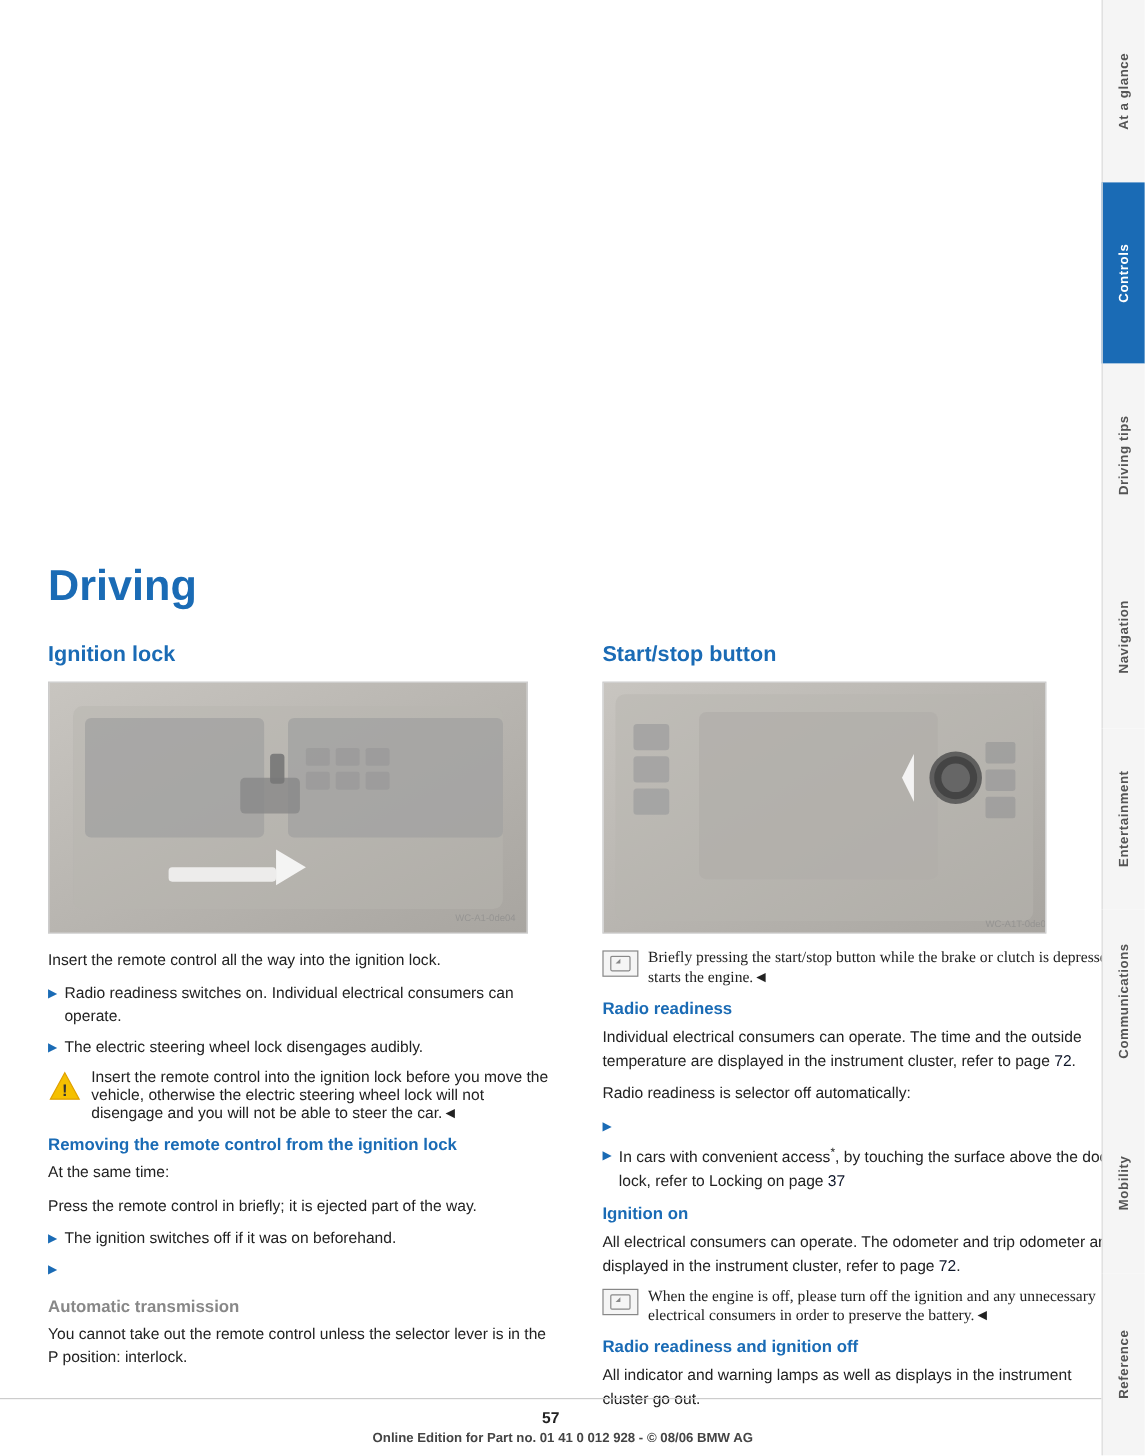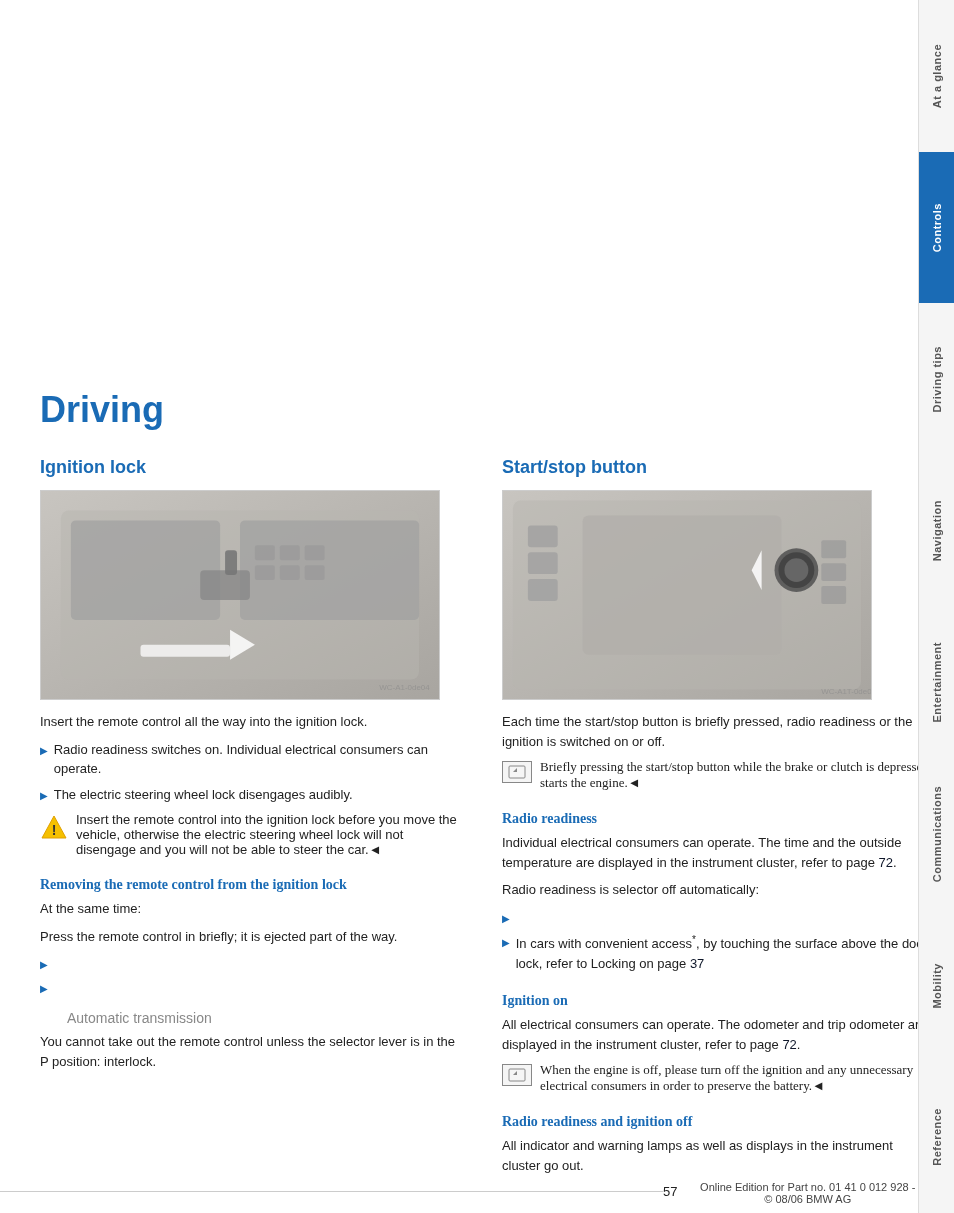--- a/index.html
+++ b/index.html
@@ -53,32 +53,30 @@
       font-size: 18px;
       font-weight: bold;
       color: #1a6bb5;
       margin-bottom: 12px;
     }
 
     .subsection-title {
       font-size: 14px;
       font-weight: bold;
       color: #1a6bb5;
-      margin-top: 20px;
+      margin-top: 10px;
       margin-bottom: 6px;
-      font-family: Liberation Serif, serif;
     }
 
     .subsection-title-gray {
       font-size: 14px;
-      font-weight: normal;
+      font-weight: bold;
       color: #888;
       margin-top: 14px;
       margin-bottom: 6px;
-      margin-left: 27px;
     }
 
     .image-placeholder {
       width: 400px;
       height: 210px;
       background: #e8e8e8;
       border: 1px solid #ccc;
       margin-bottom: 12px;
       display: flex;
       align-items: center;
@@ -216,23 +214,24 @@
       color: #555;
     }
 
     
     .page-footer {
       position: absolute;
       bottom: 0;
       left: 0;
       right: 36px;
       display: flex;
-      flex-direction: row;
+      flex-direction: column;
       align-items: center;
       padding-bottom: 8px;
+      font-weight: bold;
     }
 
     .page-number {
       font-size: 13px;
       color: #222;
       margin-bottom: 4px;
     }
 
     .footer-text {
       font-size: 11px;
@@ -325,20 +324,21 @@
         </div>
 
         <div class="subsection-title">Removing the remote control from the ignition lock</div>
 
         <p class="para">At the same time:</p>
         <p class="para">Press the remote control in briefly; it is ejected part of the way.</p>
 
         <ul class="bullet-list">
           <li>
             <span class="bullet-arrow">▶</span>
+            <span>The ignition switches off if it was on beforehand.</span>
           </li>
           <li>
             <span class="bullet-arrow">▶</span>
           </li>
         </ul>
 
         <div class="subsection-title-gray">Automatic transmission</div>
         <p class="para">You cannot take out the remote control unless the selector lever is in the P position: interlock.</p>
 
       </div>
@@ -371,21 +371,20 @@
 
             <polygon points="260,60 250,80 260,100" fill="white" opacity="0.85"></polygon>
 
             <rect x="320" y="50" width="25" height="18" rx="2" fill="#999" opacity="0.7"></rect>
             <rect x="320" y="73" width="25" height="18" rx="2" fill="#999" opacity="0.7"></rect>
             <rect x="320" y="96" width="25" height="18" rx="2" fill="#999" opacity="0.7"></rect>
             <text x="320" y="205" font-size="8" fill="#888" opacity="0.6">WC-A1T-0de04</text>
           </svg>
         </div>
 
-        <p class="para">Each time the start/stop button is briefly pressed, radio readiness or the ignition is switched on or off.</p>
 
         <div class="note-box">
           <div class="note-icon">
             <svg viewBox="0 0 18 14" xmlns="http://www.w3.org/2000/svg">
               <rect x="1" y="1" width="16" height="12" rx="1" fill="none" stroke="#888" stroke-width="1"></rect>
               <polygon points="5,7 9,3 9,7" fill="#888"></polygon>
             </svg>
           </div>
           <p>
             <span>Briefly pressing the start/stop button while the brake or clutch is depressed starts the engine.</span><span>◄</span>

